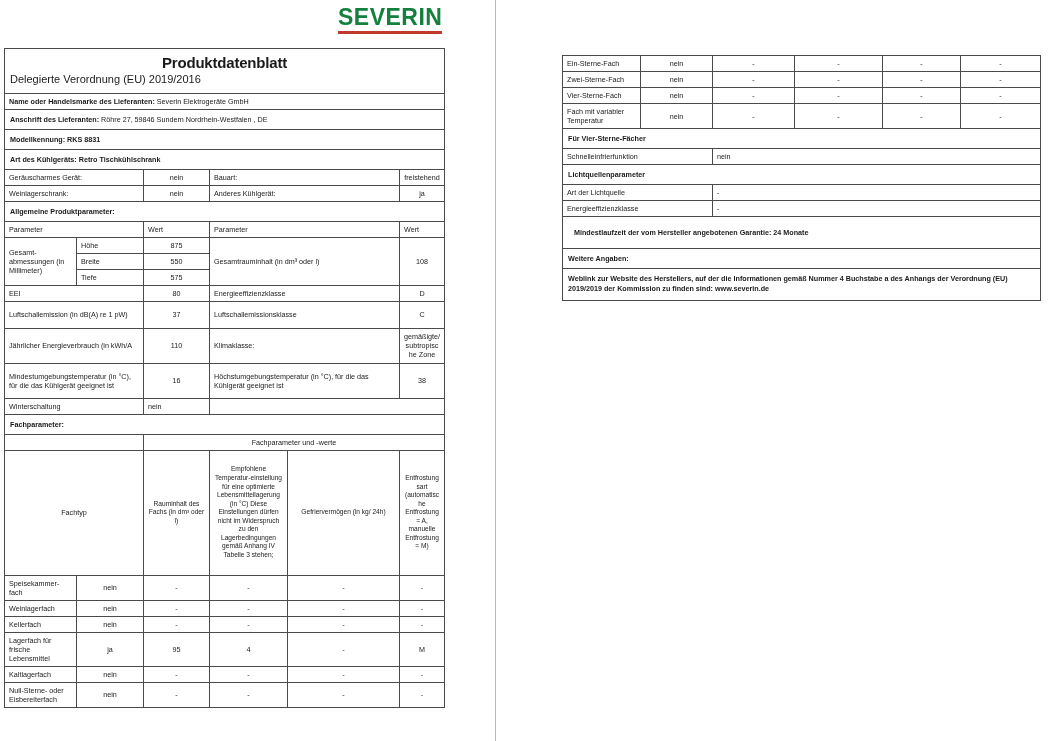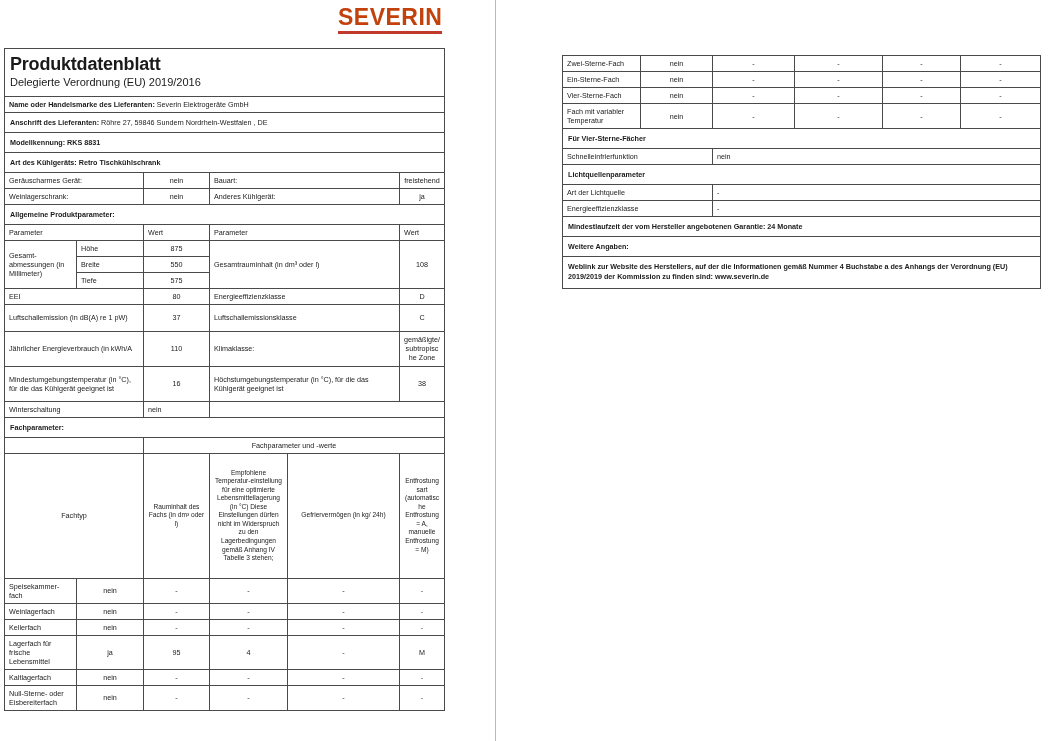--- a/index.html
+++ b/index.html
@@ -33,21 +33,21 @@
     height: 741px;
     background: #b9b9b9;
   }
 
   
   .logo {
     position: absolute;
     display: inline-block;
     font-weight: bold;
     letter-spacing: 0.5px;
-    color: #c2410c;
+    color: #15803d;
     font-size: 23px;
     line-height: 23px;
     font-family: "Liberation Sans", sans-serif;
   }
   .logo .rule {
     display: block;
     height: 3px;
     background: #c0392b;
     margin-top: 2px;
   }
@@ -65,26 +65,27 @@
     border: 1px solid #4a4a4a;
     padding: 3px 4px;
     vertical-align: middle;
     word-wrap: break-word;
     overflow-wrap: break-word;
   }
   .b   { font-weight: bold; }
   .c   { text-align: center; }
   .l   { text-align: left; }
   .big-title {
-    font-size: 18px;
+    font-size: 15px;
     font-weight: bold;
     line-height: 1.05;
     letter-spacing: -0.2px;
     display: block;
     margin-bottom: 2px;
+    text-align: center;
   }
   .sub-title { font-size: 11px; display: block; }
 
   
   #left-table {
     position: absolute;
     left: 4px;
     top: 48px;
     width: 440px;
   }
@@ -320,29 +321,29 @@
     <colgroup>
       <col style="width:78px">
         <col style="width:72px">
         <col style="width:82px">
       <col style="width:88px">
         <col style="width:78px">
         <col style="width:80px">
     </colgroup>
     <tbody id="right-compartment-rows">
         <tr>
+          <td class="l">Ein-Sterne-Fach</td>
+          <td class="c">nein</td>
+          <td class="c">-</td>
+          <td class="c">-</td>
+          <td class="c" colspan="1">-</td>
+          <td class="c">-</td>
+        </tr>
+        <tr>
           <td class="l">Zwei-Sterne-Fach</td>
-          <td class="c">nein</td>
-          <td class="c">-</td>
-          <td class="c">-</td>
-          <td class="c" colspan="1">-</td>
-          <td class="c">-</td>
-        </tr>
-        <tr>
-          <td class="l">Ein-Sterne-Fach</td>
           <td class="c">nein</td>
           <td class="c">-</td>
           <td class="c">-</td>
           <td class="c" colspan="1">-</td>
           <td class="c">-</td>
         </tr>
         <tr>
           <td class="l">Vier-Sterne-Fach</td>
           <td class="c">nein</td>
           <td class="c">-</td>
@@ -372,21 +373,21 @@
       </tr>
       <tr>
         <td colspan="2" class="l">Art der Lichtquelle</td>
         <td colspan="4" class="l">-</td>
       </tr>
       <tr>
         <td colspan="2" class="l">Energieeffizienzklasse</td>
         <td colspan="4" class="l">-</td>
       </tr>
       <tr>
-        <td colspan="6" class="l b" style="padding:5px;margin-top:9px;">
+        <td colspan="6" class="l b" style="padding:11px;margin-top:9px;">
           <span>Mindestlaufzeit der vom Hersteller angebotenen Garantie:</span>
           <span>24 Monate</span>
         </td>
       </tr>
       <tr>
         <td colspan="6" class="l b" style="padding:5px;">Weitere Angaben:</td>
       </tr>
       <tr>
         <td colspan="6" class="l b" style="padding:5px; white-space:pre-line; line-height:1.45;">Weblink zur Website des Herstellers, auf der die Informationen gemäß Nummer 4 Buchstabe a des Anhangs der Verordnung (EU)
 2019/2019 der Kommission zu finden sind: www.severin.de</td>

